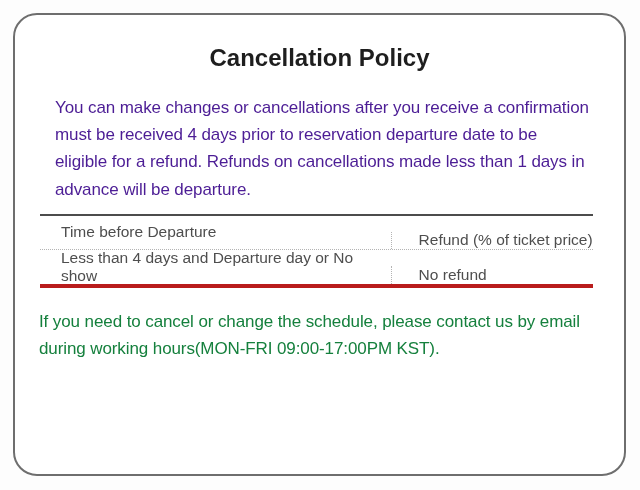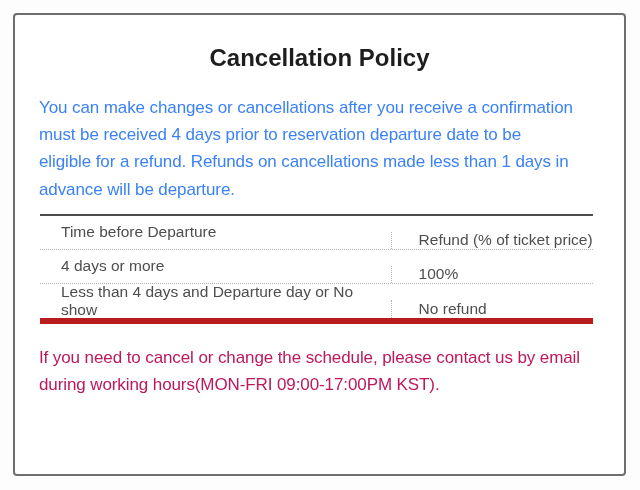--- a/index.html
+++ b/index.html
@@ -16,44 +16,44 @@
   }
   .card {
     position: absolute;
     left: 13px;
     top: 13px;
     width: 613px;
     height: 463px;
     box-sizing: border-box;
     background: #ffffff;
     border: 2px solid #6e6e6e;
-    border-radius: 4px;
+    border-radius: 24px;
   }
   .title {
     margin: 28px 0 0 0;
     text-align: center;
     font-size: 24px;
     font-weight: bold;
     color: #1e1e1e;
     line-height: 30px;
   }
   .intro {
-    margin: 21px 18px 0 24px;
+    margin: 21px 18px 0 40px;
     font-size: 17px;
     line-height: 27.2px;
-    color: #3b82f6;
+    color: #4c1d95;
     letter-spacing: -0.1px;
   }
   .intro .line, .footer .line {
     white-space: nowrap;
   }
   .policy-table {
     margin: 11px 31px 0 25px;
     border-top: 2px solid #4c4c4c;
-    border-bottom: 6px solid #b91c1c;
+    border-bottom: 4px solid #b91c1c;
     font-size: 15.5px;
     color: #4e4e4e;
   }
   .trow {
     display: flex;
     height: 34px;
     box-sizing: border-box;
   }
   .trow:not(:last-child) {
     border-bottom: 1px dotted #b4b4b4;
@@ -71,21 +71,21 @@
     border-left: 1px dotted #b4b4b4;
     padding-left: 27px;
     display: flex;
     align-items: center;
     margin-top: 16px;
   }
   .footer {
     margin: 20px 18px 0 24px;
     font-size: 17px;
     line-height: 27.5px;
-    color: #be185d;
+    color: #15803d;
     letter-spacing: -0.1px;
   }
 </style>
 </head>
 <body>
 
 <div class="card">
 
   <h1 class="title">Cancellation Policy</h1>
 
@@ -95,24 +95,20 @@
     <div class="line">eligible for a refund. Refunds on cancellations made less than 1 days in</div>
     <div class="line">advance will be departure.</div>
   </div>
 
   <div class="policy-table">
     <div class="trow">
       <div class="cell-time">Time before Departure</div>
       <div class="cell-refund">Refund (% of ticket price)</div>
     </div>
     <div class="trow">
-      <div class="cell-time">4 days or more</div>
-      <div class="cell-refund">100%</div>
-    </div>
-    <div class="trow">
       <div class="cell-time">Less than 4 days and Departure day or No show</div>
       <div class="cell-refund">No refund</div>
     </div>
   </div>
 
   <div class="footer">
     <div class="line">If you need to cancel or change the schedule, please contact us by email</div>
     <div class="line">during working hours(MON-FRI 09:00-17:00PM KST).</div>
   </div>
 

